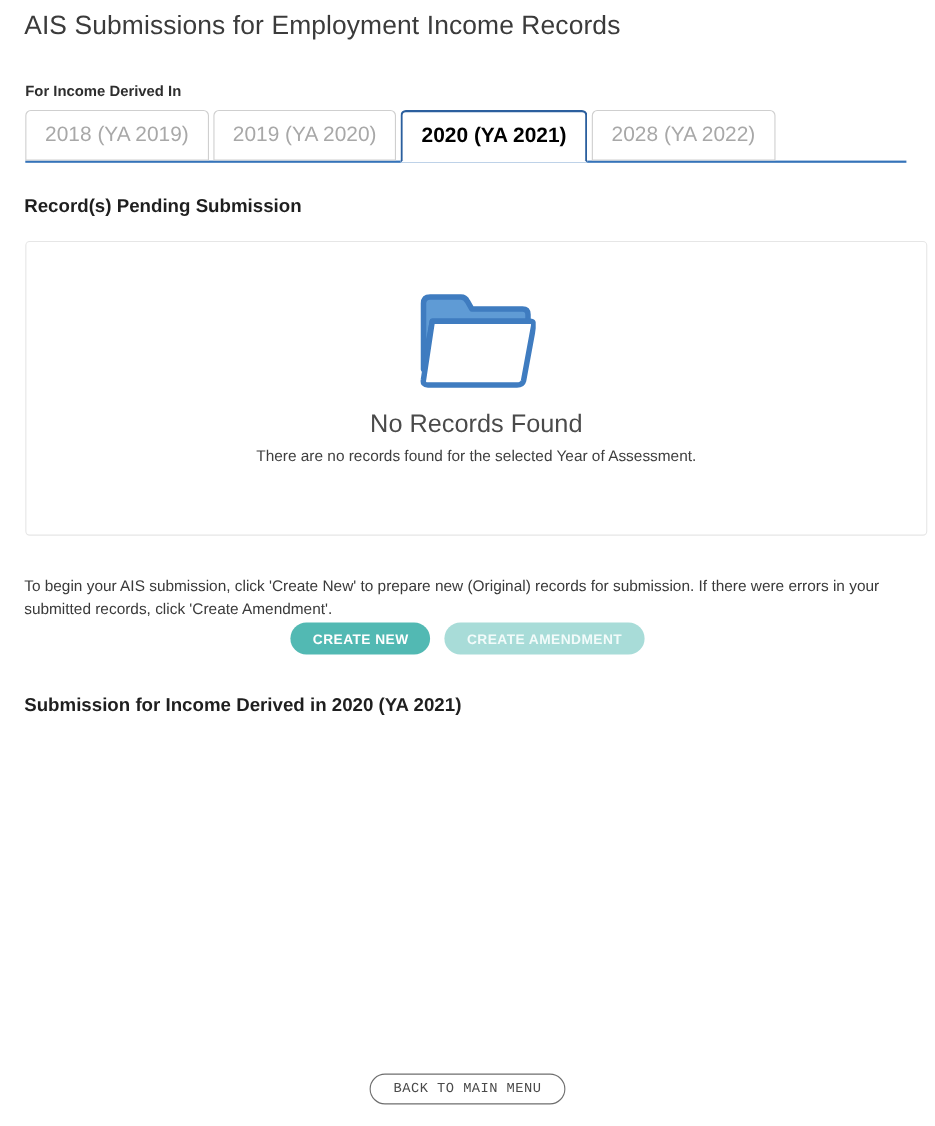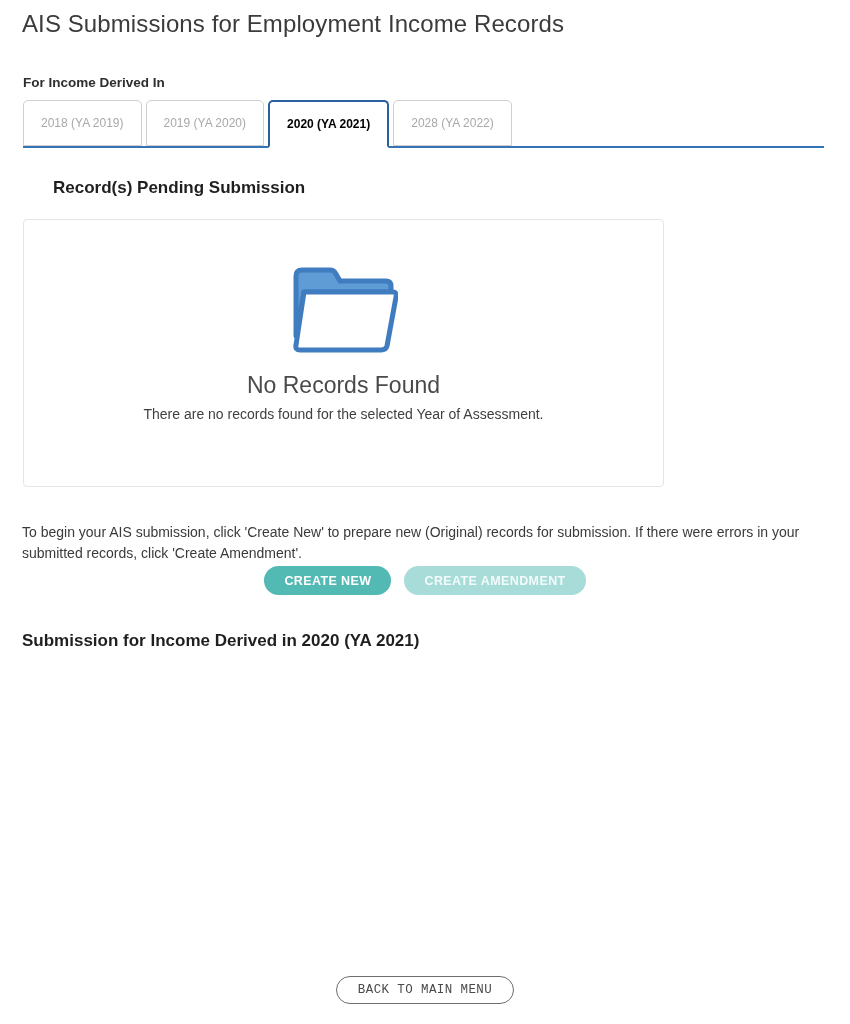--- a/index.html
+++ b/index.html
@@ -75,21 +75,21 @@
     height: 46px;
     display: flex;
     align-items: center;
     justify-content: center;
     padding: 0 17px;
     margin-right: 4px;
     border: 1px solid #cfcfcf;
     border-radius: 5px 5px 0 0;
     background: #ffffff;
     color: #a8a8a8;
-    font-size: 12px;
+    font-size: 19px;
     font-weight: 400;
     white-space: nowrap;
     cursor: pointer;
     position: relative;
     z-index: 1;
   }
 
   .tab.active {
     border: 2px solid #2b5f9e;
     border-bottom: 2px solid #ffffff;
@@ -102,28 +102,28 @@
 
   
   .section-heading {
     position: absolute;
     left: 22px;
     font-size: 17px;
     font-weight: 700;
     color: #1f1f1f;
     white-space: nowrap;
   }
-  #heading-pending { top: 178px; margin-left: 31px; }
+  #heading-pending { top: 178px; }
   #heading-submission { top: 631px; }
 
   
   .panel {
     position: absolute;
     left: 23px;
-    width: 641px;
+    width: 820px;
     box-sizing: border-box;
     border: 1px solid #e6e6e6;
     border-radius: 4px;
     background: #ffffff;
   }
   #panel-pending { top: 219px; height: 268px; }
   #panel-submission { top: 672px; height: 267px; }
 
   .panel-inner {
     position: absolute;

